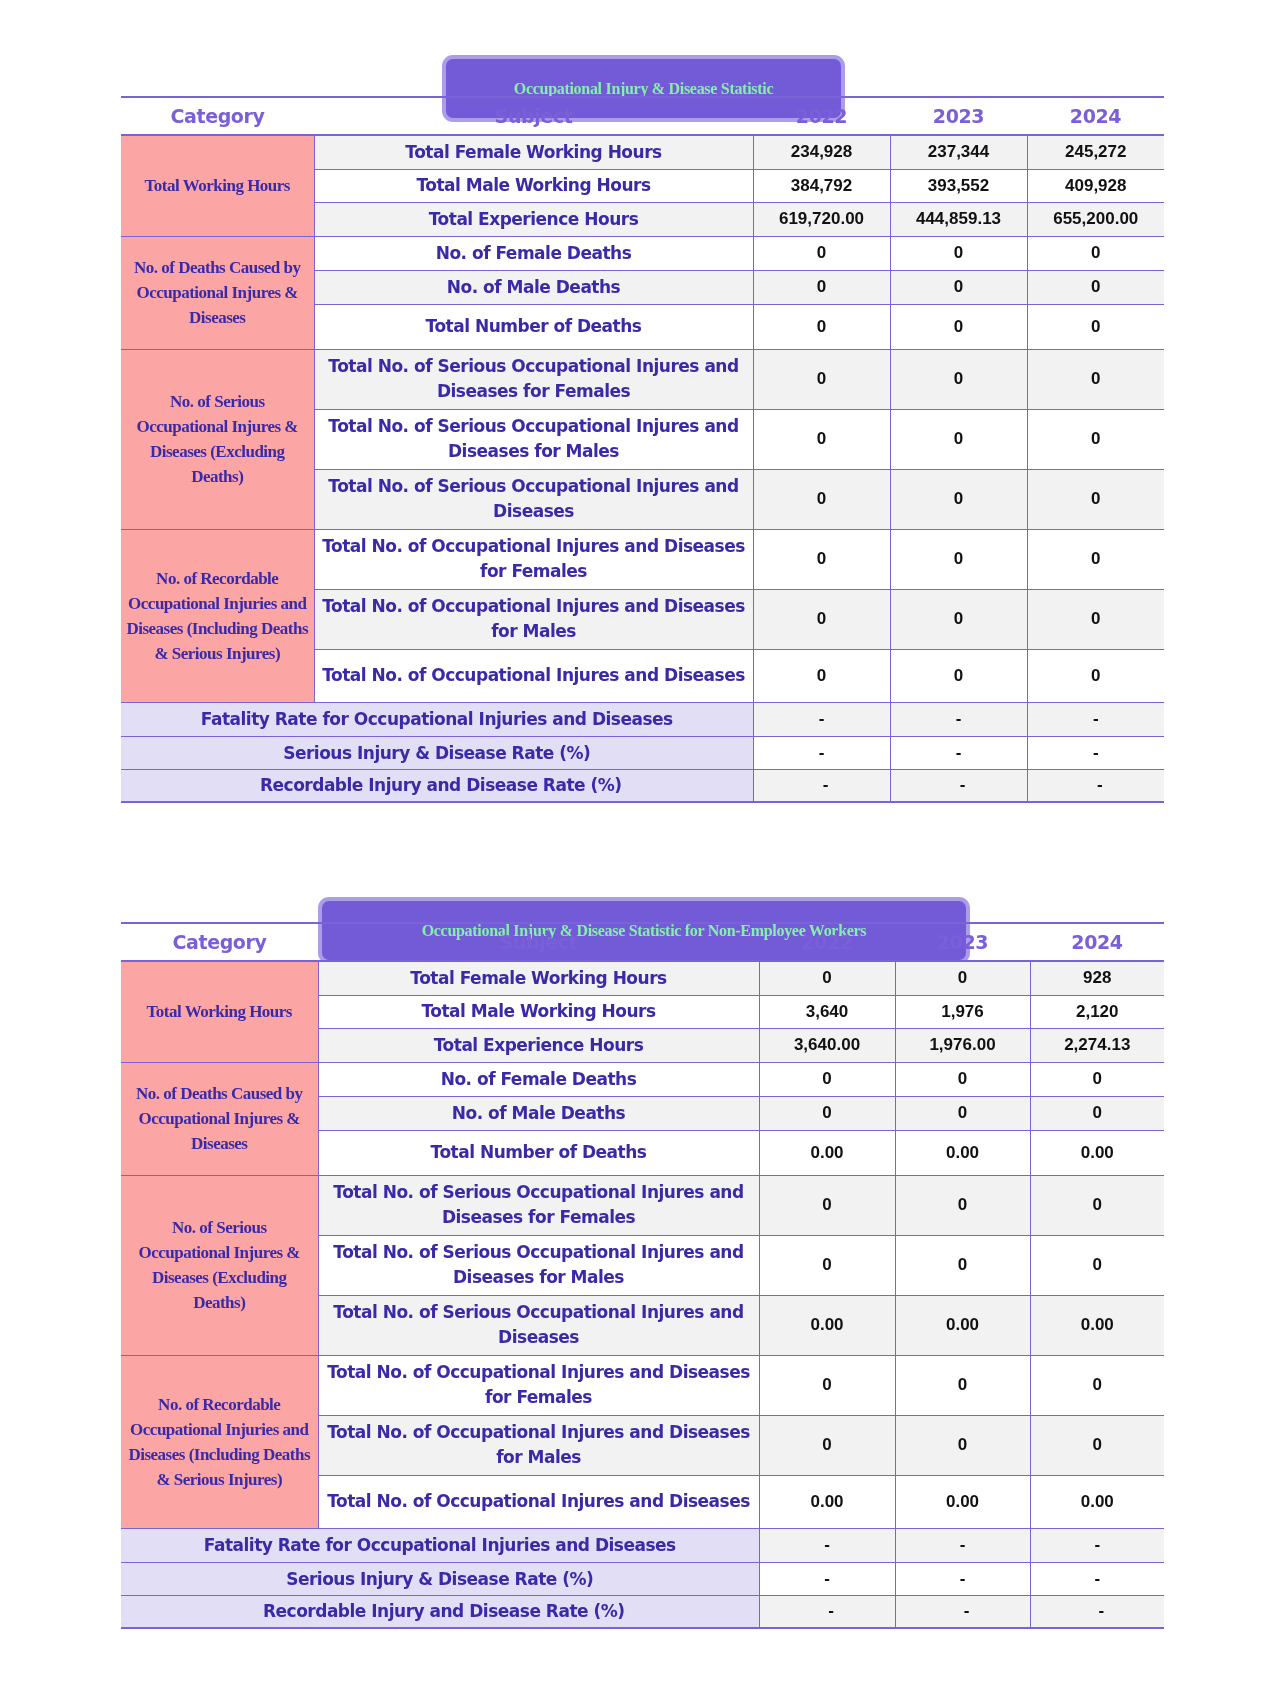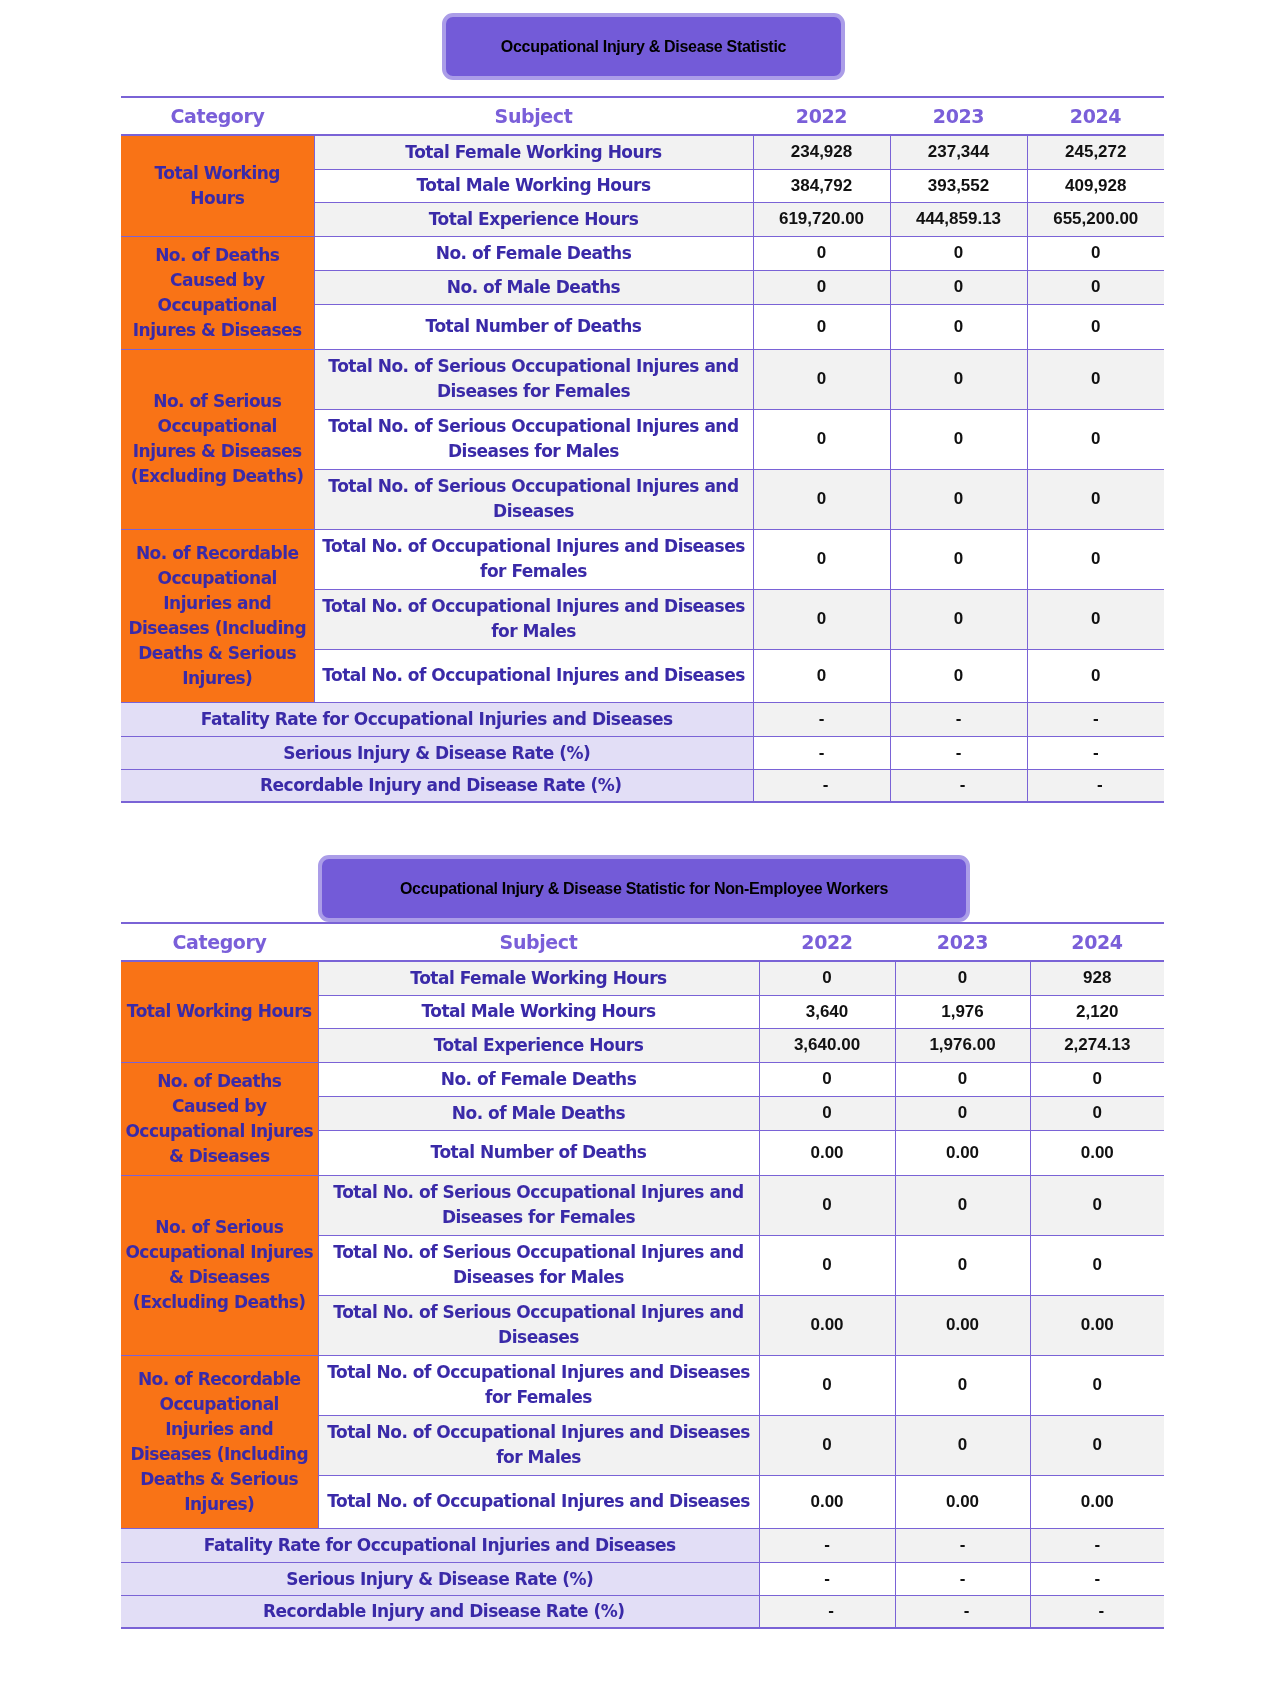--- a/index.html
+++ b/index.html
@@ -1,29 +1,29 @@
 <!DOCTYPE html>
 <html><head>
 <meta charset="utf-8">
 <style>
   html, body { margin:0; padding:0; background:#ffffff; }
   body { width:1287px; height:1683px; position:relative; overflow:hidden;
          font-family:"Liberation Sans", sans-serif; }
   .title-box { position:absolute; box-sizing:border-box; border:4px solid #ab9de8;
-               border-radius:11px; background:#735bd8; color:#000000;
-               font-family:Liberation Sans, sans-serif; font-weight:bold; font-size:16px;
-               display:flex; align-items:center; justify-content:center; letter-spacing:-0.3px; }
+               border-radius:11px; background:#735bd8; color:#86efac;
+               font-family:Liberation Serif, serif; font-weight:bold; font-size:16px;
+               display:flex; align-items:center; justify-content:center; letter-spacing:-0.3px;margin-top:42px; }
   table.stat { position:absolute; left:121px; width:1043px; border-collapse:collapse;
                table-layout:fixed; font-family:"DejaVu Sans", sans-serif; font-weight:bold; }
   table.stat th { color:#7a5fd9; font-size:19px; font-weight:bold; height:36px; padding:0;
                   border-top:2px solid #7a63d6; border-bottom:2px solid #7a63d6; text-align:center;
                   letter-spacing:-0.4px; }
   table.stat td { border:1.5px solid #7a63d6; text-align:center; padding:0 4px; }
-  table.stat td.cat { background:#f97316; color:#3a2aa8; font-size:17px; line-height:25px;
-                      border-left:none; letter-spacing:-0.5px; }
+  table.stat td.cat { background:#fca5a5; color:#3a2aa8; font-size:17px; line-height:25px;
+                      border-left:none; letter-spacing:-0.5px;font-family:Liberation Serif, serif; }
   table.stat td.subj { color:#3a2aa8; font-size:17px; line-height:25px; letter-spacing:-0.5px; }
   table.stat td.val { color:#111111; font-family:"Liberation Sans", sans-serif; font-size:17px; }
   table.stat td.val:last-child { border-right:none; }
   table.stat td.rate { background:#e2def6; color:#3a2aa8; font-size:17px; border-left:none; letter-spacing:-0.5px; }
   tr.g td.subj, tr.g td.val { background:#f2f2f2; }
   tr.w td.subj, tr.w td.val { background:#ffffff; }
   tr.last td { border-bottom:2px solid #7a63d6;padding-left:12px; }
 </style>
 </head>
 <body>

